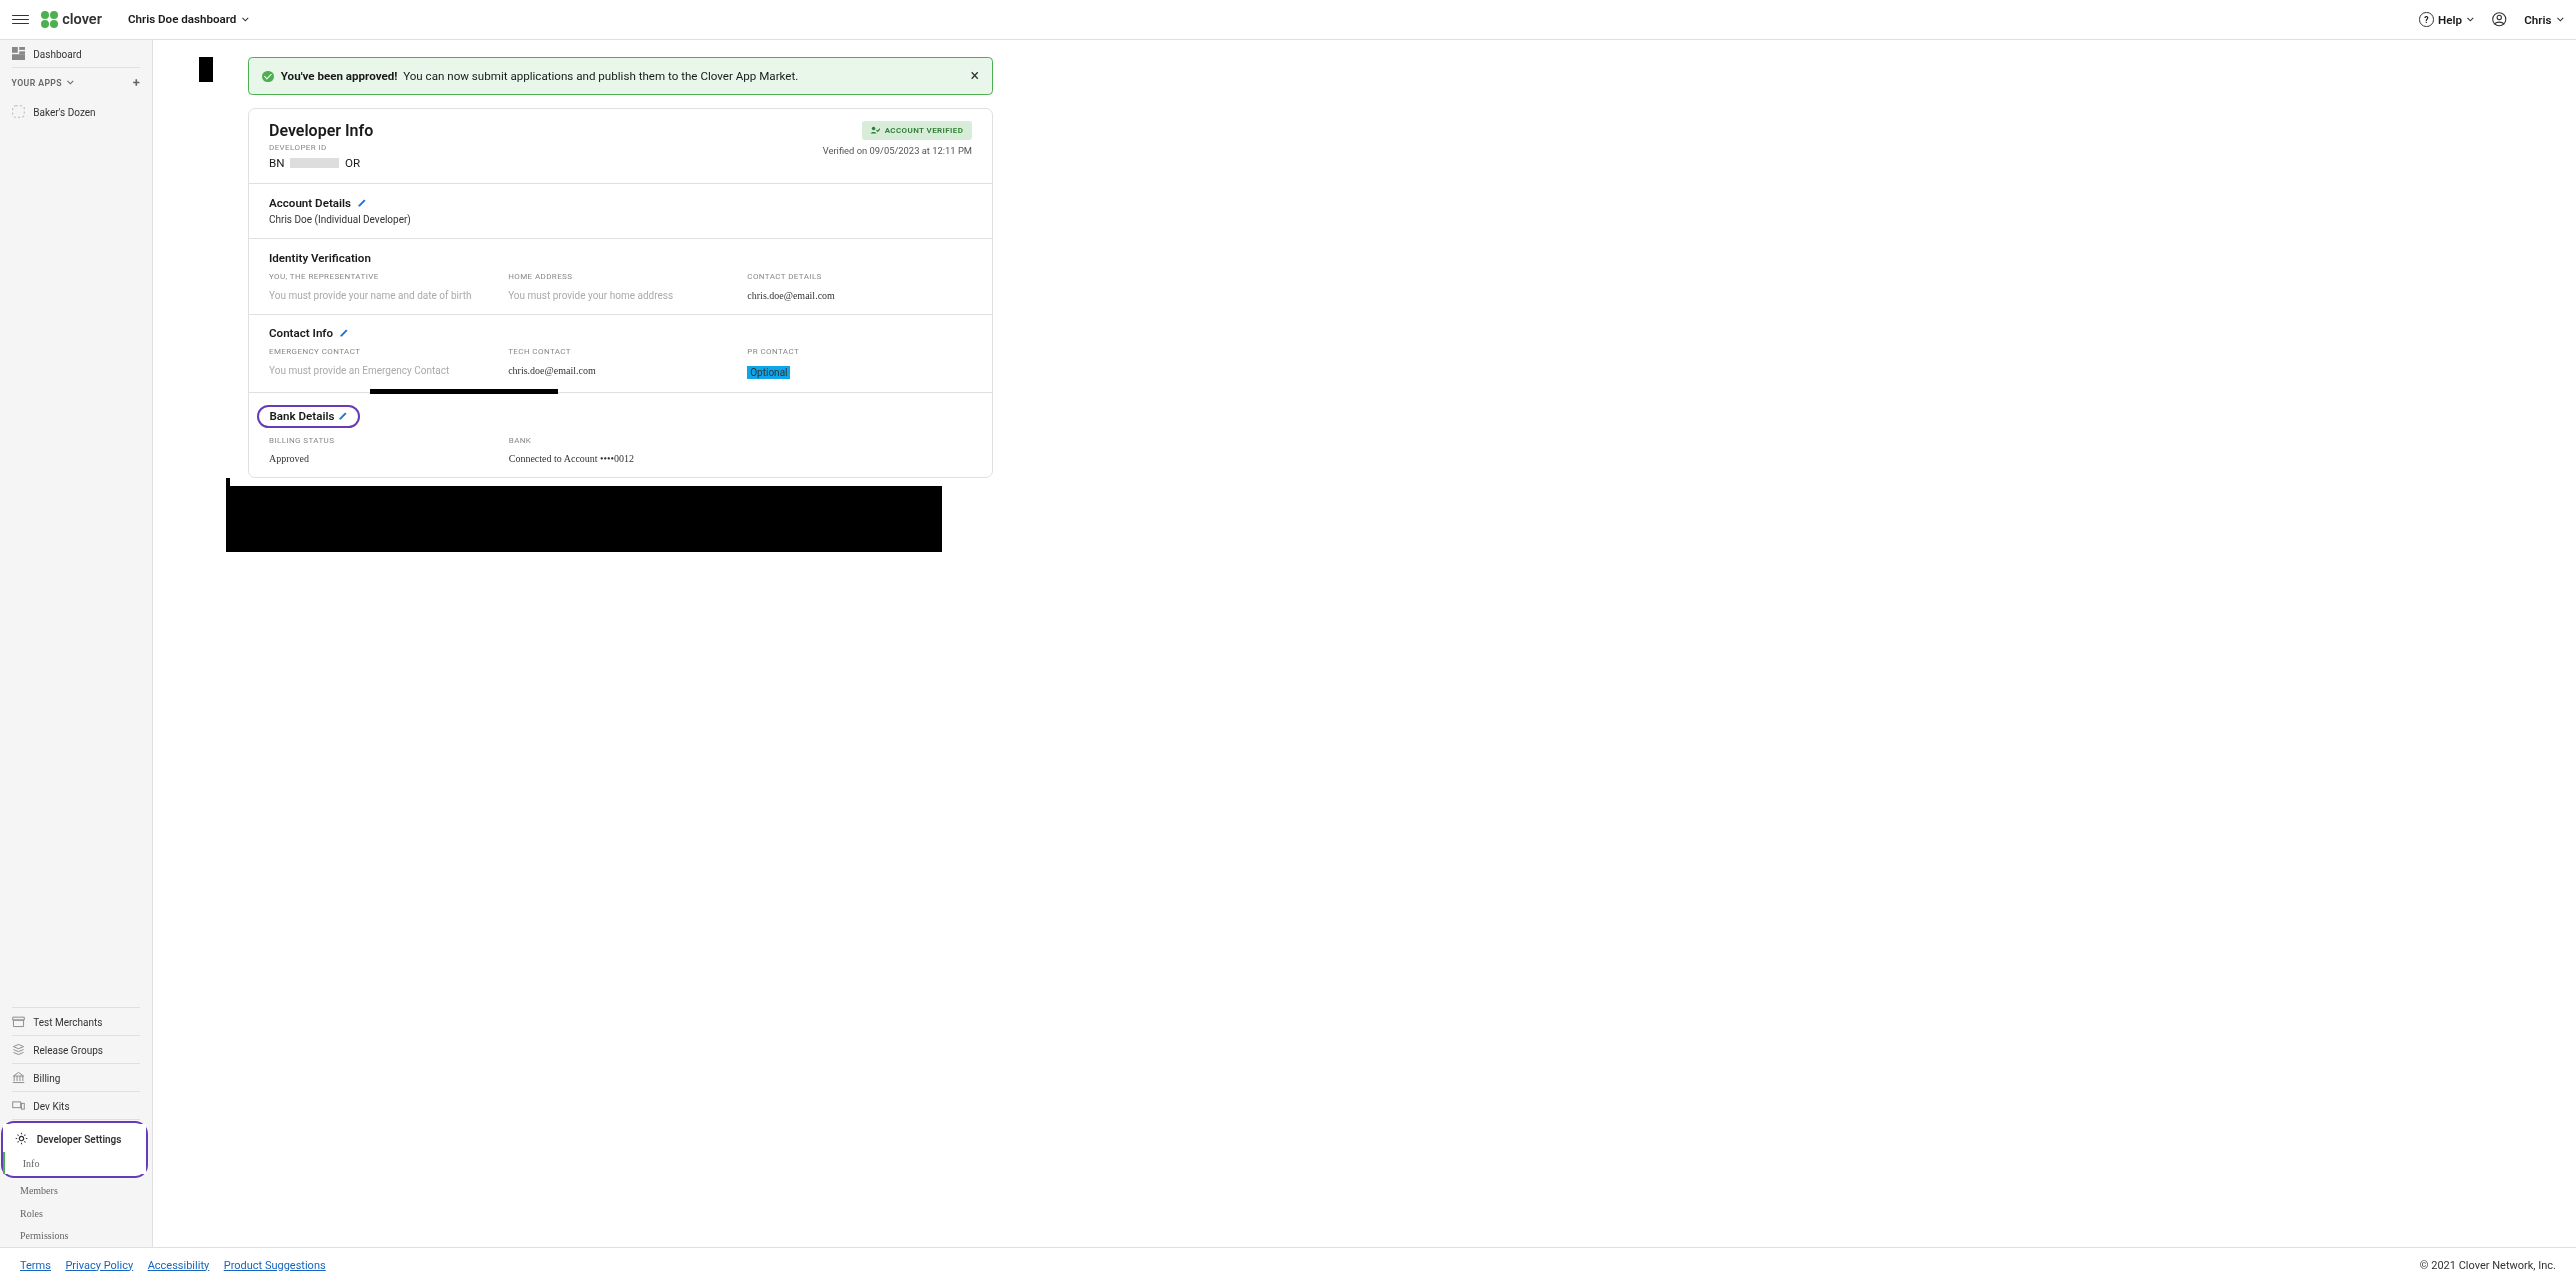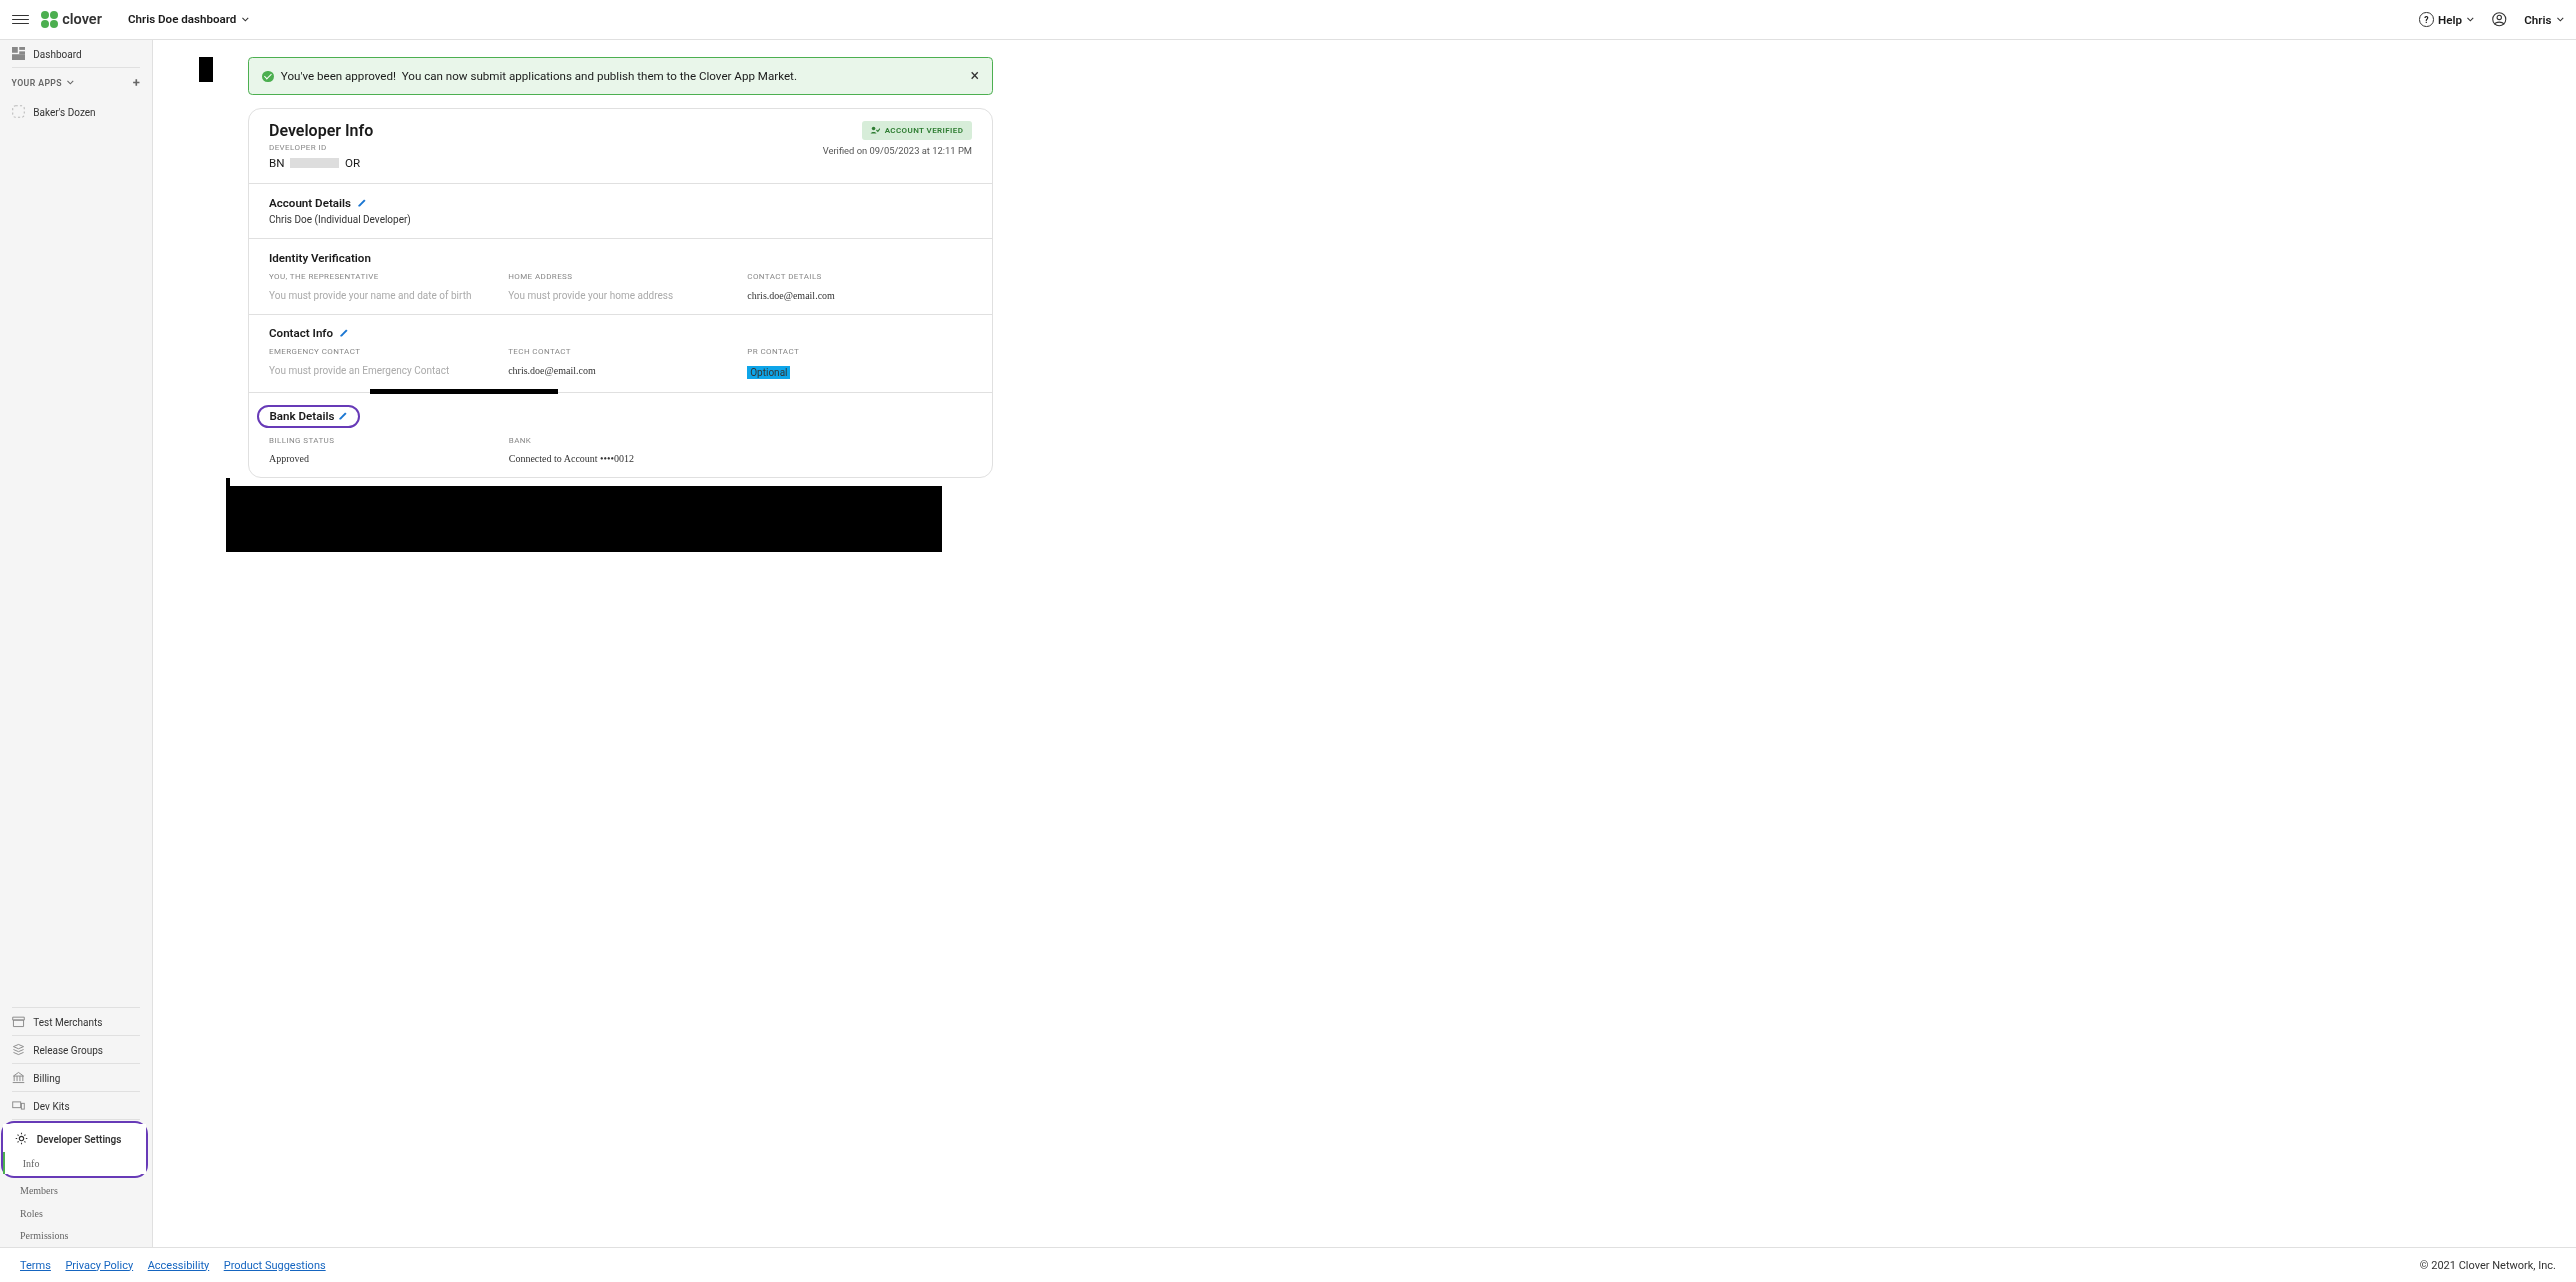--- a/index.html
+++ b/index.html
@@ -32,24 +32,24 @@
     .highlight-box { border: 2.2px solid #673ab7; border-radius: 13px; margin: 1.4px 4.3px 1.4px 1.4px; padding: 1.4px 0; background: #fff; }
     .highlight-box .side-item { background: #fff; }
     .active-sub { border-left: 2.9px solid #4caf50; background: #fff; padding-left: 17.4px !important; font-weight: 500; color: #1a1a1a; }
     
     .main { flex: 1; padding: 17.4px 23px; position: relative; background: #fff; }
     .black-side { position: absolute; left: 46px; top: 17.4px; width: 13.7px; height: 24.6px; background: #000; }
     
     .alert { border: 0.7px solid #4caf50; background: #e9f6ea; border-radius: 4.3px; padding: 10px 13px; display: flex; align-items: center; gap: 7.2px; margin-bottom: 13px; }
     .alert-check { width: 11.6px; height: 11.6px; background: #4caf50; border-radius: 50%; position: relative; flex-shrink: 0; }
     .alert-check::after { content: ""; position: absolute; left: 3.6px; top: 1.4px; width: 2.9px; height: 5.8px; border: solid #fff; border-width: 0 1.4px 1.4px 0; transform: rotate(45deg); }
-    .alert strong { font-weight: 400; }
+    .alert strong { font-weight: 700; }
     .alert-close { margin-left: auto; font-size: 16px; cursor: pointer; color: #333; line-height: 1; }
     
-    .card { border: 0.7px solid #e0e0e0; border-radius: 13px; margin-bottom: 0; }
+    .card { border: 0.7px solid #e0e0e0; border-radius: 7px; margin-bottom: 0; }
     .section { padding: 11.6px 20px 13px; border-bottom: 0.7px solid #e0e0e0; position: relative; }
     .section:last-child { border-bottom: none; }
     .card-title { font-size: 16px; font-weight: 600; margin-bottom: 2.9px; }
     .label-small { font-size: 8px; letter-spacing: 0.4px; color: #888; text-transform: uppercase; margin-bottom: 4.3px; }
     .dev-id-row { display: flex; align-items: center; gap: 5.8px; }
     .redact-gray { display: inline-block; width: 49px; height: 10px; background: #ddd; vertical-align: middle; }
     .verified-badge { background: #d7edd9; color: #2e7d32; font-size: 8px; font-weight: 600; letter-spacing: 0.4px; padding: 4.3px 8.7px; border-radius: 2.9px; display: inline-flex; align-items: center; gap: 4.3px; }
     .verified-row { position: absolute; right: 20px; top: 11.6px; text-align: right; }
     .verified-time { font-size: 9.4px; color: #555; margin-top: 5.8px; }
     

